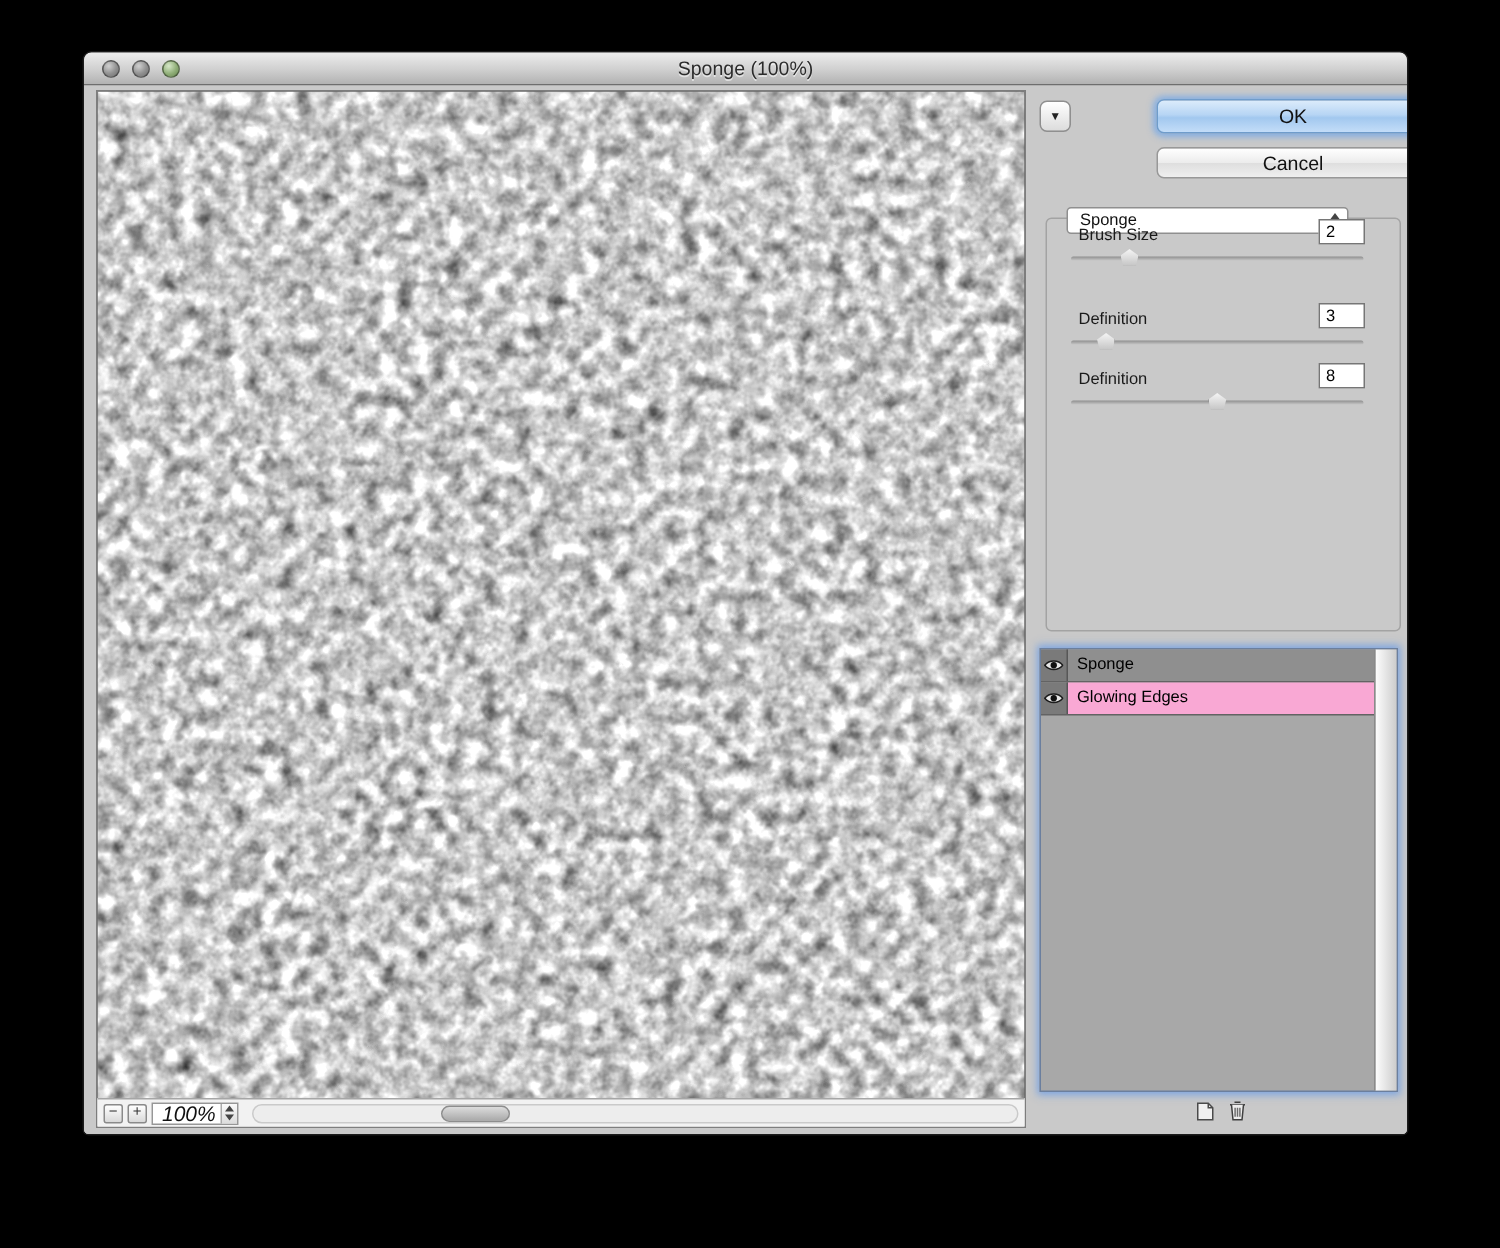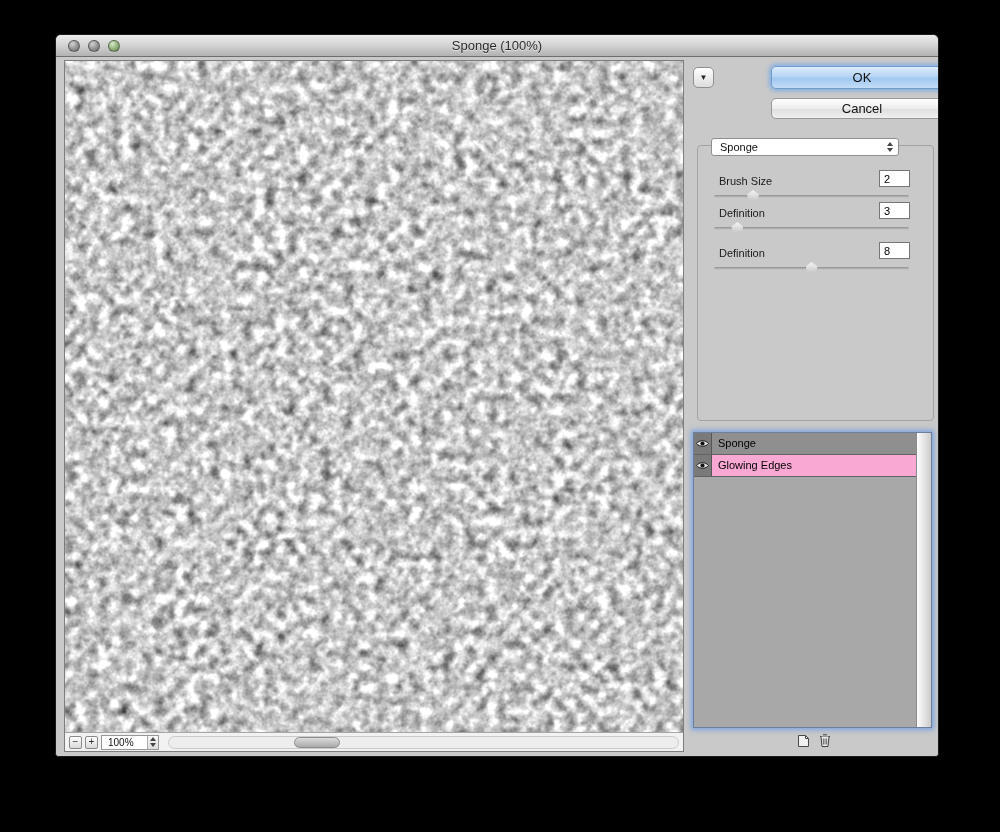--- a/index.html
+++ b/index.html
@@ -28,21 +28,21 @@
   .preview-image { position:absolute; left:0; top:0; width:618px; height:671px;
                    background:#161616; overflow:hidden; }
   .zoombar { position:absolute; left:0; bottom:0; width:618px; height:19px;
              background:#f2f2f2; border-top:1px solid #a6a6a6;
              display:flex; align-items:center; padding:0 4px; gap:3px; }
   .zbtn { width:13px; height:13px; border:1px solid #8a8a8a; border-radius:2px;
           background:linear-gradient(#fff,#d9d9d9); font-size:10px; line-height:10px;
           text-align:center; color:#333; }
   .zoom-combo { width:58px; height:15px; border:1px solid #979797; background:#fff;
                 display:flex; align-items:center; }
-  .zoom-combo .zval { flex:1; font-size:10px; padding-left:6px; color:#111; }
+  .zoom-combo .zval { flex:1; font-size:14px; padding-left:6px; color:#111;font-style:italic; }
   .zoom-stepper { width:11px; height:100%; border-left:1px solid #aaa;
                   background:linear-gradient(#fafafa,#dcdcdc); display:flex;
                   flex-direction:column; align-items:center; justify-content:center; }
   .tri-up { width:0; height:0; border-left:3px solid transparent; border-right:3px solid transparent;
             border-bottom:4px solid #444; }
   .tri-down { width:0; height:0; border-left:3px solid transparent; border-right:3px solid transparent;
               border-top:4px solid #444; margin-top:2px; }
   .hscroll { flex:1; height:13px; margin-left:6px; background:#ededed;
              border:1px solid #cacaca; border-radius:7px; position:relative; }
   .hscroll .hthumb { position:absolute; left:125px; top:0; width:46px; height:11px;
@@ -162,21 +162,21 @@
     <div class="group-box"></div>
 
     <div class="popup">
       <span class="popup-label">Sponge</span>
       <span class="popup-stepper">
         <span class="tri-up"></span>
         <span class="tri-down"></span>
       </span>
     </div>
 
-    <div class="slider-row" style="top:112px">
+    <div class="slider-row" style="top:88px">
       <span class="slider-label">Brush Size</span>
       <div class="slider-value">2</div>
       <div class="slider-track">
         <div class="slider-thumb" style="left: calc(20% - 6px);"></div>
       </div>
     </div>
 
     <div class="slider-row" style="top:144px">
       <span class="slider-label">Definition</span>
       <div class="slider-value">3</div>

